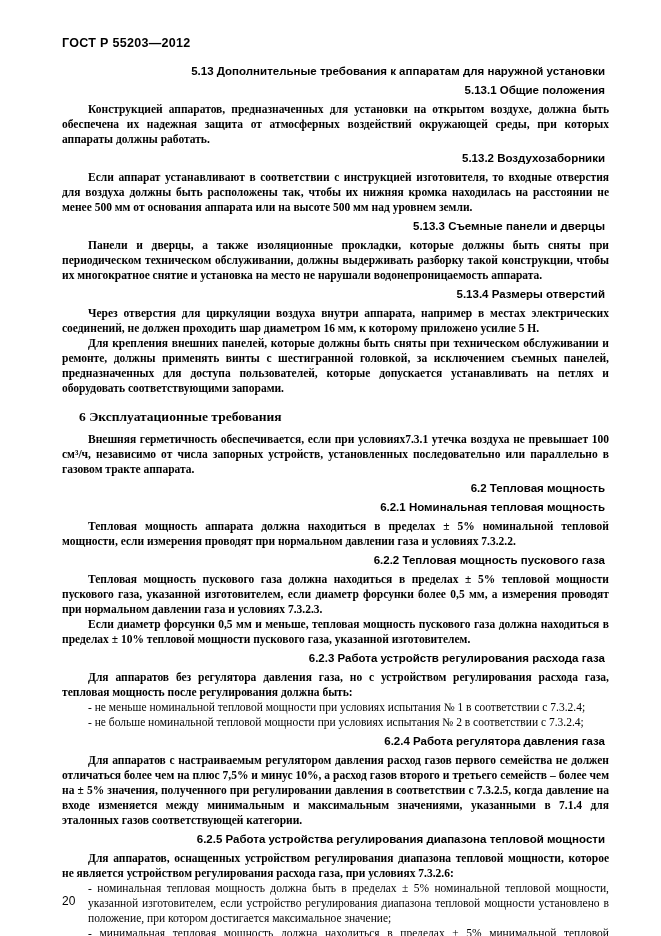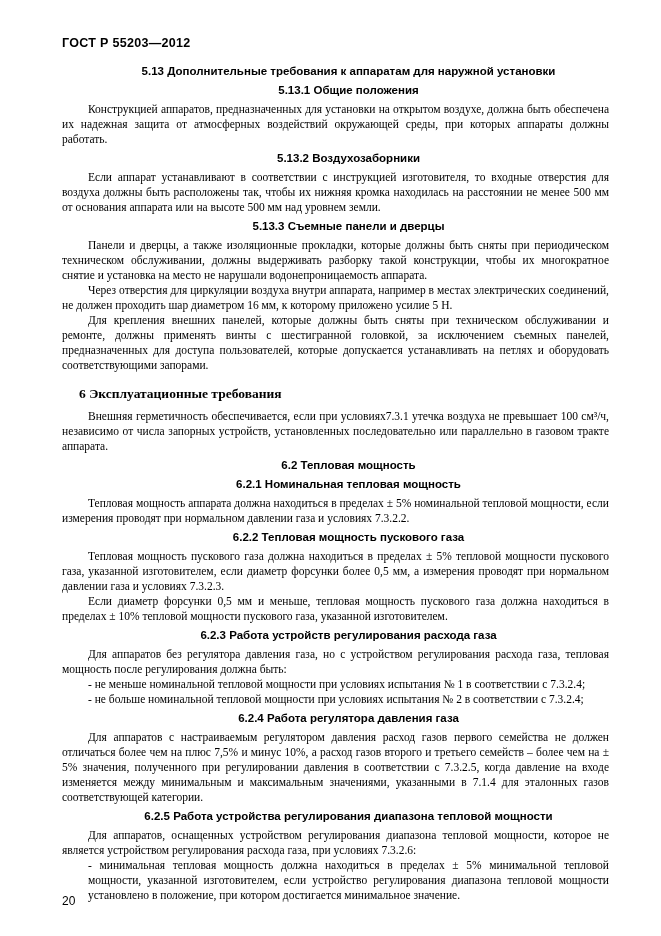--- a/index.html
+++ b/index.html
@@ -33,38 +33,39 @@
     line-height: 1.28;
     text-align: justify;
   }
   h3.sec {
     font-family: "Liberation Sans", sans-serif;
     font-size: 11.5px;
     font-weight: bold;
     margin: 4px;
     padding: 0;
     text-indent: 26px;
-    text-align: center;
+    text-align: right;
     line-height: 1.32;
   }
   h2.bigsec {
     font-family: Liberation Serif, serif;
     font-size: 13.5px;
     font-weight: bold;
     margin: 12px 0 7px 0;
     padding: 0;
     text-indent: 17px;
     text-align: left;
   }
   p.par {
     margin: 0;
     padding: 0;
     text-indent: 26px;
     text-align: justify;
     line-height: 1.3;
+    font-weight: bold;
   }
   p.dash {
     margin: 0;
     padding: 0 0 0 26px;
     text-indent: 0;
     text-align: justify;
     line-height: 1.3;
   }
   .pagenum {
     position: absolute;
@@ -86,20 +87,21 @@
     <h3 class="sec">5.13 Дополнительные требования к аппаратам для наружной установки</h3>
     <h3 class="sec">5.13.1 Общие положения</h3>
     <p class="par">Конструкцией аппаратов, предназначенных для установки на открытом воздухе, должна быть обеспечена их надежная защита от атмосферных воздействий окружающей среды, при которых аппараты должны работать.</p>
 
     <h3 class="sec">5.13.2 Воздухозаборники</h3>
     <p class="par">Если аппарат устанавливают в соответствии с инструкцией изготовителя, то входные отверстия для воздуха должны быть расположены так, чтобы их нижняя кромка находилась на расстоянии не менее 500 мм от основания аппарата или на высоте 500 мм над уровнем земли.</p>
 
     <h3 class="sec">5.13.3 Съемные панели и дверцы</h3>
     <p class="par">Панели и дверцы, а также изоляционные прокладки, которые должны быть сняты при периодическом техническом обслуживании, должны выдерживать разборку такой конструкции, чтобы их многократное снятие и установка на место не нарушали водонепроницаемость аппарата.</p>
 
+    <h3 class="sec">5.13.4 Размеры отверстий</h3>
     <p class="par">Через отверстия для циркуляции воздуха внутри аппарата, например в местах электрических соединений, не должен проходить шар диаметром 16 мм, к которому приложено усилие 5 Н.</p>
 
     <p class="par">Для крепления внешних панелей, которые должны быть сняты при техническом обслуживании и ремонте, должны применять винты с шестигранной головкой, за исключением съемных панелей, предназначенных для доступа пользователей, которые допускается устанавливать на петлях и оборудовать соответствующими запорами.</p>
 
     <h2 class="bigsec">6  Эксплуатационные требования</h2>
 
     <p class="par">Внешняя герметичность обеспечивается, если при условиях7.3.1 утечка воздуха не превышает 100 см³/ч, независимо от числа запорных устройств, установленных последовательно или параллельно в газовом тракте аппарата.</p>
 
     <h3 class="sec">6.2  Тепловая мощность</h3>
     <h3 class="sec">6.2.1  Номинальная тепловая мощность</h3>
@@ -112,18 +114,19 @@
     <h3 class="sec">6.2.3 Работа устройств регулирования расхода газа</h3>
     <p class="par">Для аппаратов без регулятора давления газа, но с устройством регулирования расхода газа, тепловая мощность после регулирования должна быть:</p>
     <p class="dash">-   не меньше номинальной тепловой мощности при условиях испытания № 1 в соответствии с 7.3.2.4;</p>
     <p class="dash">-   не больше номинальной тепловой мощности при условиях испытания № 2 в соответствии с 7.3.2.4;</p>
 
     <h3 class="sec">6.2.4 Работа регулятора давления газа</h3>
     <p class="par">Для аппаратов с настраиваемым регулятором давления расход газов первого семейства не должен отличаться более чем на плюс 7,5% и минус 10%, а расход газов второго и третьего семейств – более чем на ± 5% значения, полученного при регулировании давления в соответствии с 7.3.2.5, когда давление на входе изменяется между минимальным и максимальным значениями, указанными в 7.1.4 для эталонных газов соответствующей категории.</p>
 
     <h3 class="sec">6.2.5 Работа устройства регулирования диапазона тепловой мощности</h3>
     <p class="par">Для аппаратов, оснащенных устройством регулирования диапазона тепловой мощности, которое не является устройством регулирования расхода газа, при условиях 7.3.2.6:</p>
+    <p class="dash">-   номинальная тепловая мощность должна быть в пределах ± 5% номинальной тепловой мощности, указанной изготовителем, если устройство регулирования диапазона тепловой мощности установлено в положение, при котором достигается максимальное значение;</p>
     <p class="dash">-   минимальная тепловая мощность должна находиться в пределах ± 5% минимальной тепловой мощности, указанной изготовителем, если устройство регулирования диапазона тепловой мощности установлено в положение, при котором достигается минимальное значение.</p>
 
   </div>
 
   <div class="pagenum">20</div>
 </div>
 
 </body></html>

